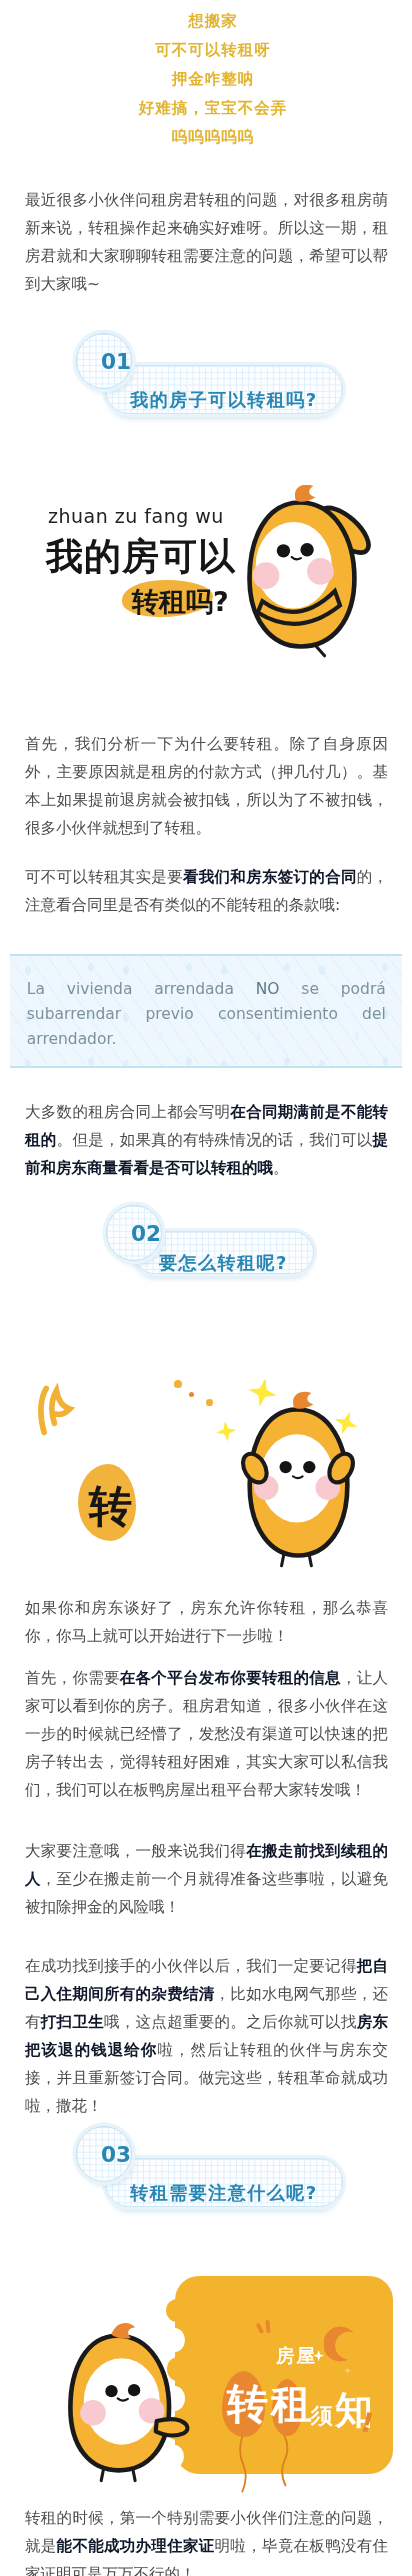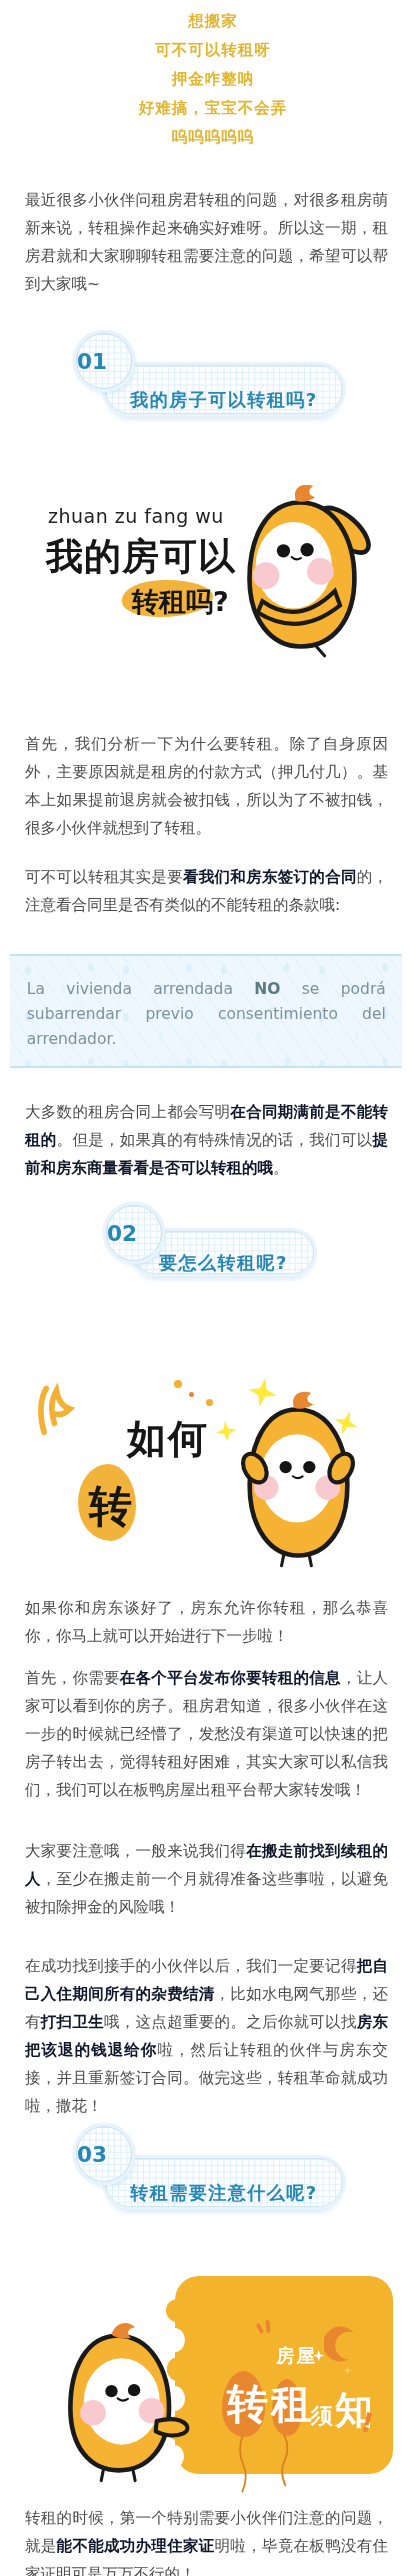--- a/index.html
+++ b/index.html
@@ -16,40 +16,40 @@
         text-align:justify;text-justify:inter-ideograph;}
   .para b{font-weight:bold;color:#0f172a;}
 
   
   .grid-bg{background-color:#FDFEFF;background-image:
       linear-gradient(#DCEEF9 0.5px,transparent 0.5px),
       linear-gradient(90deg,#DCEEF9 0.5px,transparent 0.5px);
       background-size:6.2px 6.2px;}
   .sec-circle{width:54px;height:54px;border-radius:50%;border:1.5px solid #C6DFF0;
       box-shadow:0 0 0 3.6px #E8F4FC,3.1px 5.2px 6.2px -2.1px rgba(150,195,225,.55);
-      display:flex;align-items:center;justify-content:flex-start;z-index:3;}
+      display:flex;align-items:center;justify-content:flex-end;z-index:3;}
   .sec-circle span{font-size:21.6px;font-weight:bold;color:#2886B5;}
   .sec-pill{border-radius:25px;border:1.5px solid #CFE6F4;
       box-shadow:0 0 0 3.1px #E8F4FC,0 8.2px 6.2px -4.1px rgba(150,195,225,.5);
       display:flex;align-items:center;justify-content:center;z-index:2;}
   .sec-pill span{font-size:18px;font-weight:bold;color:#2886B5;letter-spacing:1.5px;margin-top:20px;}
 
   
   .quote{left:10.3px;top:954px;width:392px;box-sizing:border-box;
       border-top:2.6px solid #C3E3F4;border-bottom:2.6px solid #C3E3F4;
       background-color:#EDF7FD;
       background-image:
         radial-gradient(4.6px 6.7px at 18px 14.4px,#DCEFFA 66%,transparent 70%),
         radial-gradient(3.6px 5.7px at 53px 33px,#E3F4FC 66%,transparent 70%),
         radial-gradient(4.1px 6.2px at 81px 11.3px,#DCEFFA 66%,transparent 70%),
         repeating-linear-gradient(55deg,rgba(185,222,242,.25) 0 1px,transparent 1px 15.5px);
       background-size:98px 47px,98px 47px,98px 47px,auto;
       padding:20.6px 16.5px 14.4px 16.5px;
       font-size:15.5px;line-height:25px;color:#7E929D;text-align:justify;}
-  .quote b{color:#5E7884;font-weight:bold;}
+  .quote b{color:#5E7884;font-weight:normal;}
 
   
   .blob{background:#F2B33D;border-radius:48% 52% 60% 40% / 55% 45% 58% 42%;}
   .ink{color:#161616;font-weight:bold;}
   .star4{background:#FFE93B;clip-path:polygon(50% 0,62% 38%,100% 50%,62% 62%,50% 100%,38% 62%,0 50%,38% 38%);}
   .odot{background:#F2B135;border-radius:50%;}
 
   
   .panel3{background:#F3B32C;border-radius:24px;}
   .panel3-bump{background:#F3B32C;border-radius:50%;}
@@ -112,21 +112,20 @@
     <span>要怎么转租呢?</span>
   </div>
   <div class="abs sec-circle grid-bg" style="left:106px;top:1205px">
     <span>02</span>
   </div>
 
   <div class="abs" style="left:0;top:1372px;width:412px;height:206px">
     <svg class="abs" style="left:37px;top:11.3px" width="43" height="57" viewBox="0 0 84 110">
       <path d="M14 96 C4 62 6 30 18 10 M34 78 C26 54 28 32 38 14 C42 36 50 46 64 50 C54 60 44 62 36 60" stroke="#F2B135" stroke-width="11" fill="none" stroke-linecap="round"></path>
     </svg>
-    <div class="abs ink" style="left:127px;top:40px;font-size:39px;letter-spacing:2.1px">如何</div>
     <div class="abs blob" style="left:78px;top:92px;width:58px;height:77px;border-radius:52% 48% 44% 56%/50% 55% 45% 50%"></div>
     <div class="abs ink" style="left:89px;top:106px;font-size:43px">转</div>
     <div class="abs star4" style="left:248px;top:6.2px;width:29px;height:29px;transform:rotate(12deg)"></div>
     <div class="abs star4" style="left:216px;top:49px;width:20.6px;height:20.6px;transform:rotate(-8deg)"></div>
     <div class="abs star4" style="left:334px;top:39px;width:24px;height:24px;transform:rotate(20deg)"></div>
     <div class="abs odot" style="left:174px;top:8.2px;width:7.7px;height:7.7px"></div>
     <div class="abs odot" style="left:189px;top:19.6px;width:5.2px;height:5.2px;background:#E8872F"></div>
     <div class="abs odot" style="left:206px;top:27px;width:6.7px;height:6.7px"></div>
 
     <svg class="abs" style="left:236px;top:18.5px" width="124" height="185" viewBox="0 0 240 360">

